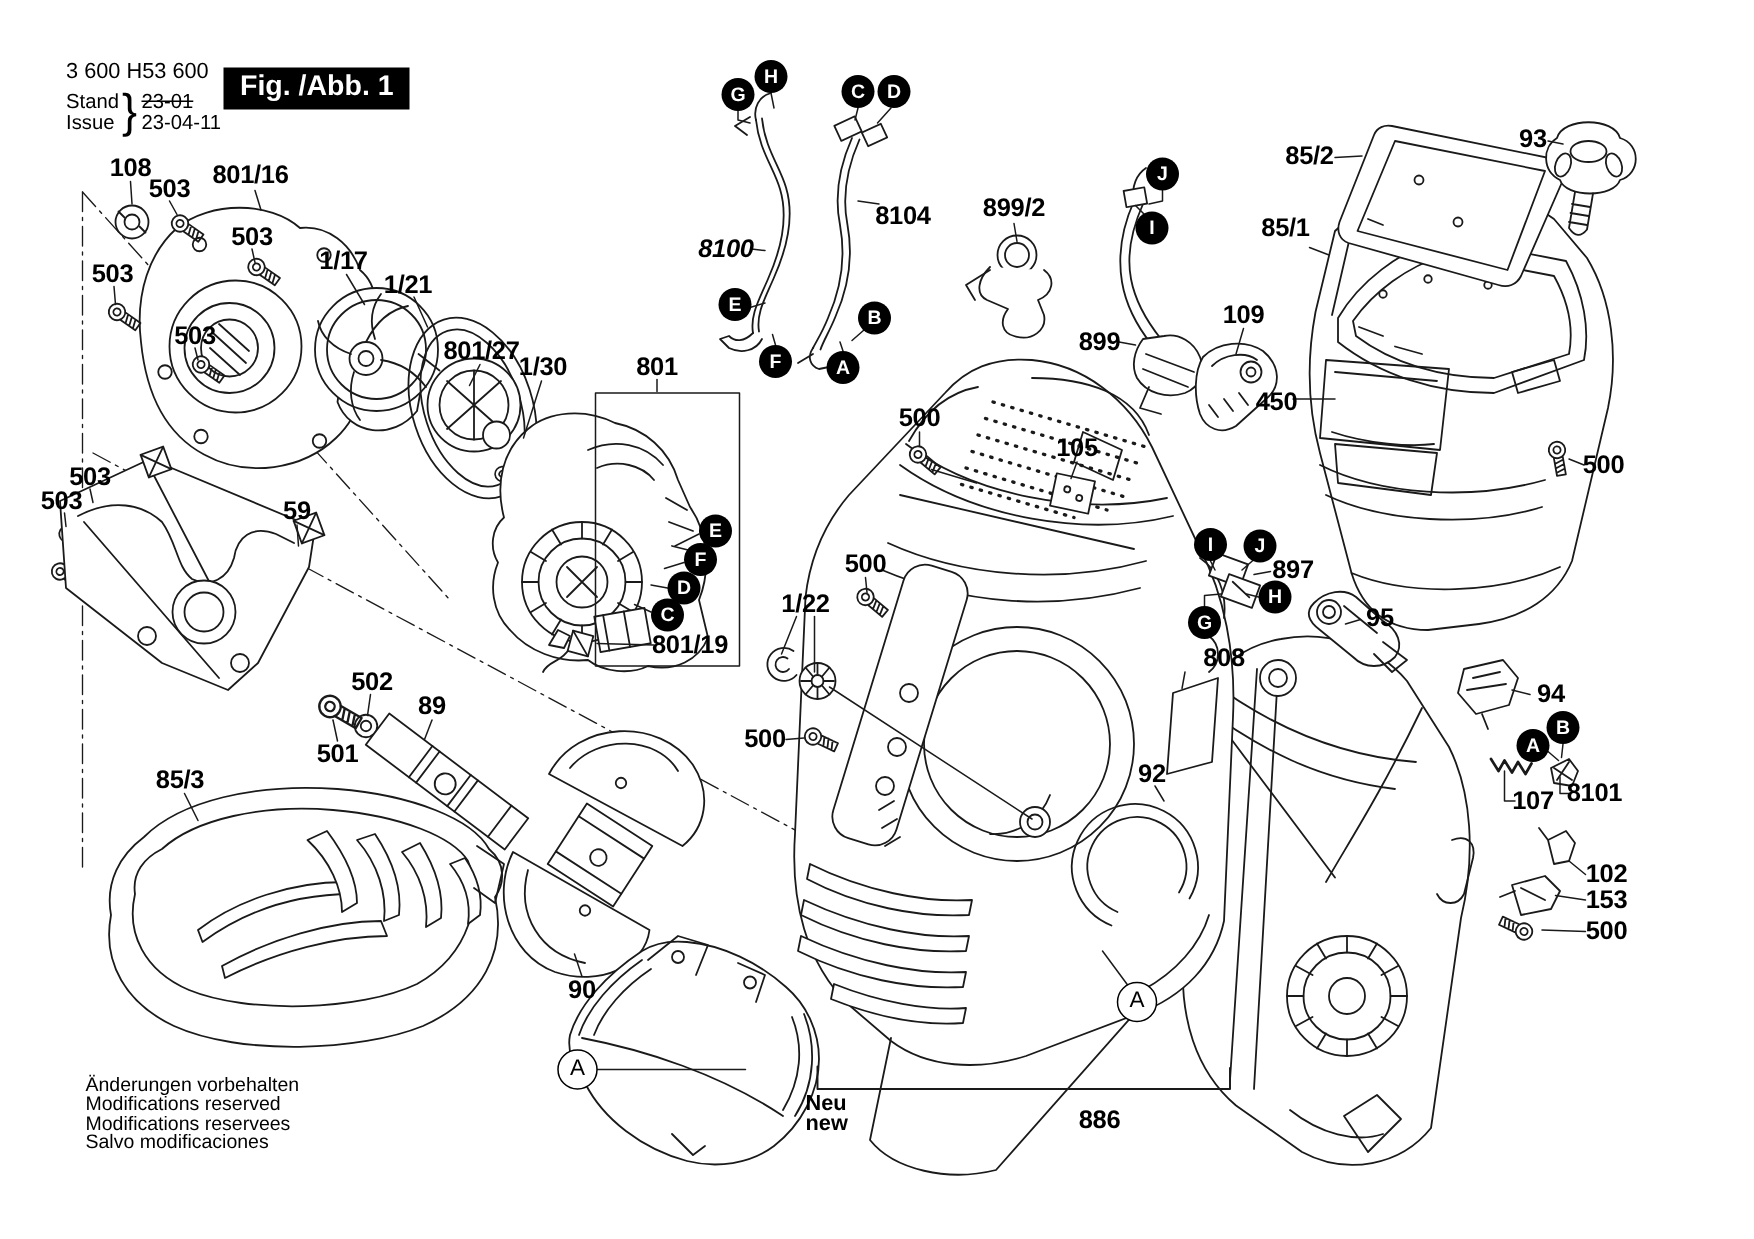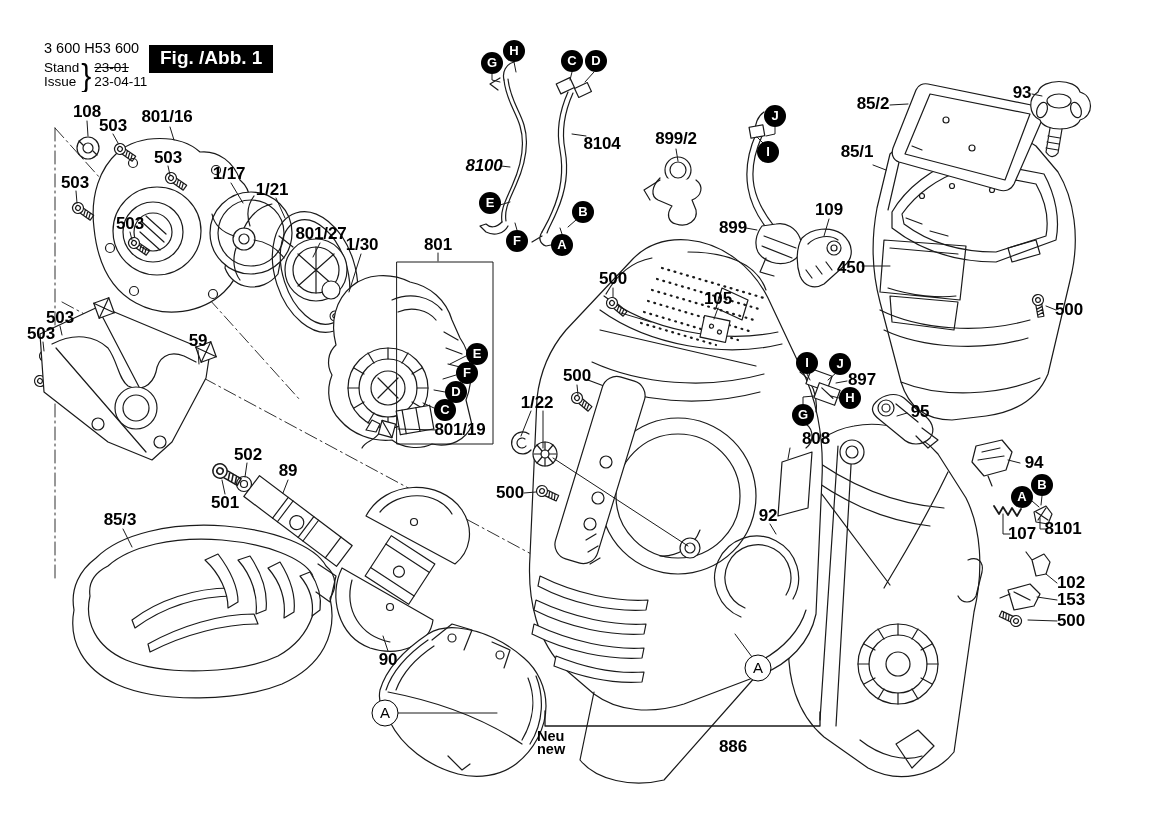--- a/index.html
+++ b/index.html
@@ -438,20 +438,26 @@
   </div>
   <div class="brace">}</div>
   <div>
     <div class="strike">23-01</div>
     <div>23-04-11</div>
   </div>
 </div>
 <div class="figbox">Fig. /Abb. 1</div>
 
 
+<div class="footer" id="footer">
+      <div>Änderungen vorbehalten</div>
+      <div>Modifications reserved</div>
+      <div>Modifications reservees</div>
+      <div>Salvo modificaciones</div>
+    </div>
 <div class="neu" id="neu">
       <div>Neu</div>
       <div>new</div>
     </div>
 
 <div id="label-layer">
       <div class="part-label" style="left: 87px; top: 112px;">108</div>
       <div class="part-label" style="left: 113px; top: 126px;">503</div>
       <div class="part-label" style="left: 167px; top: 117px;">801/16</div>
       <div class="part-label" style="left: 168px; top: 158px;">503</div>

